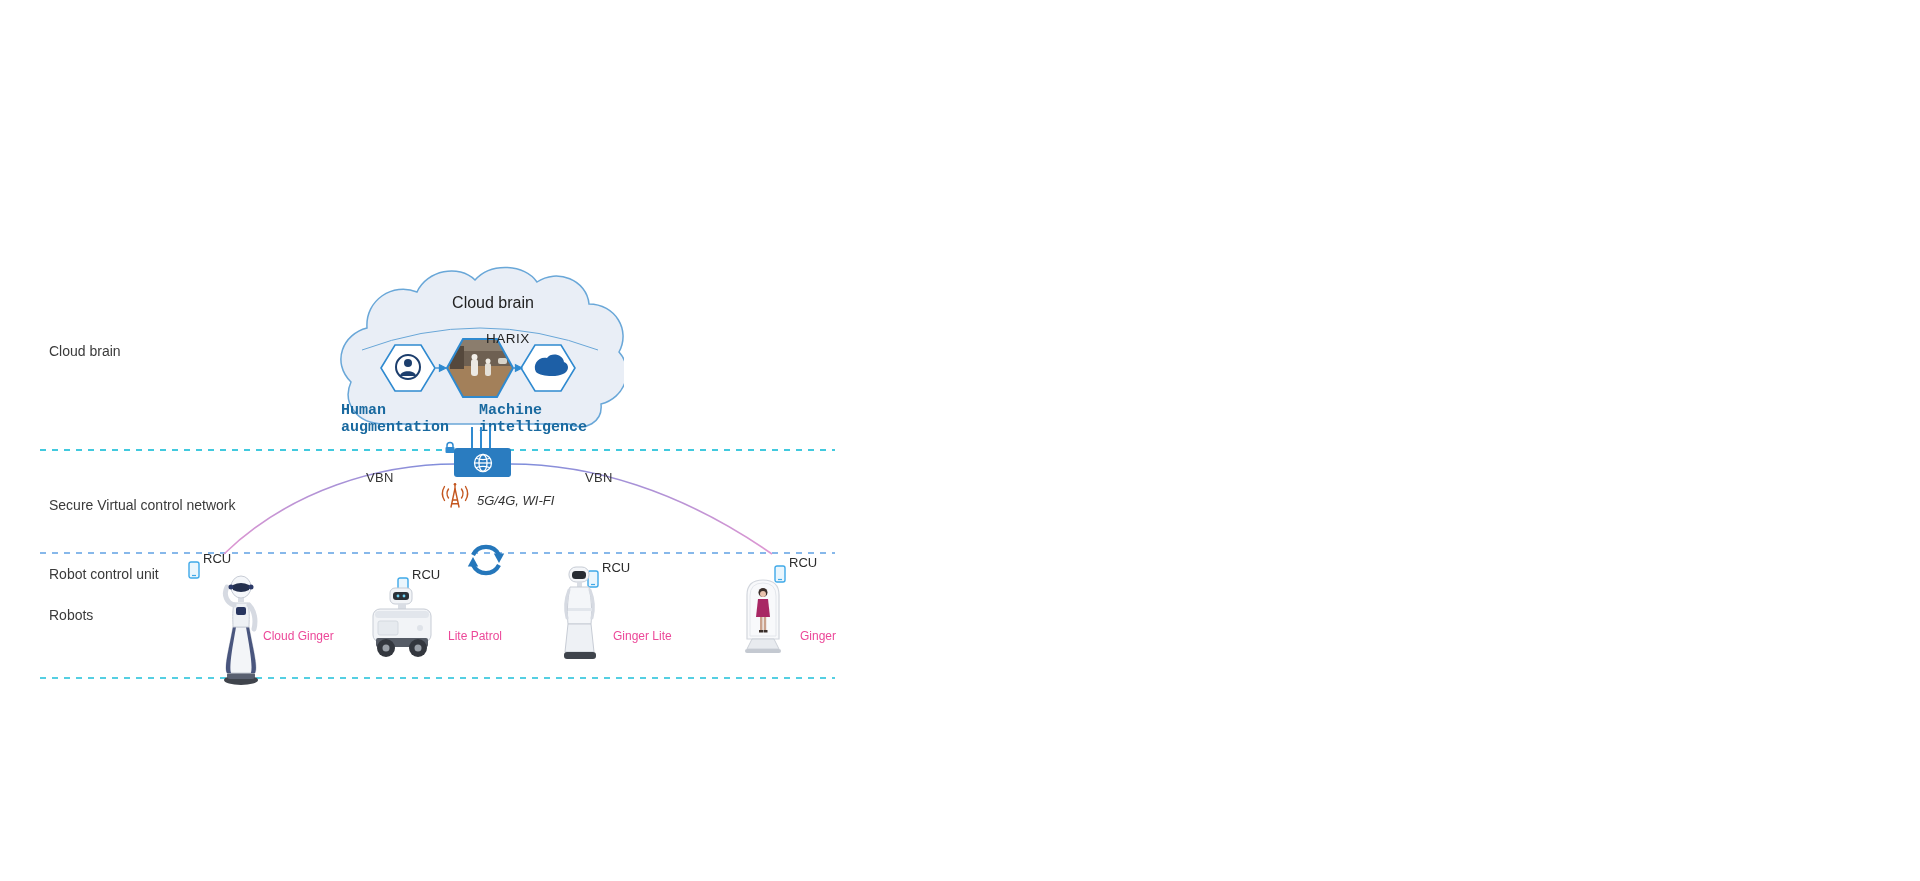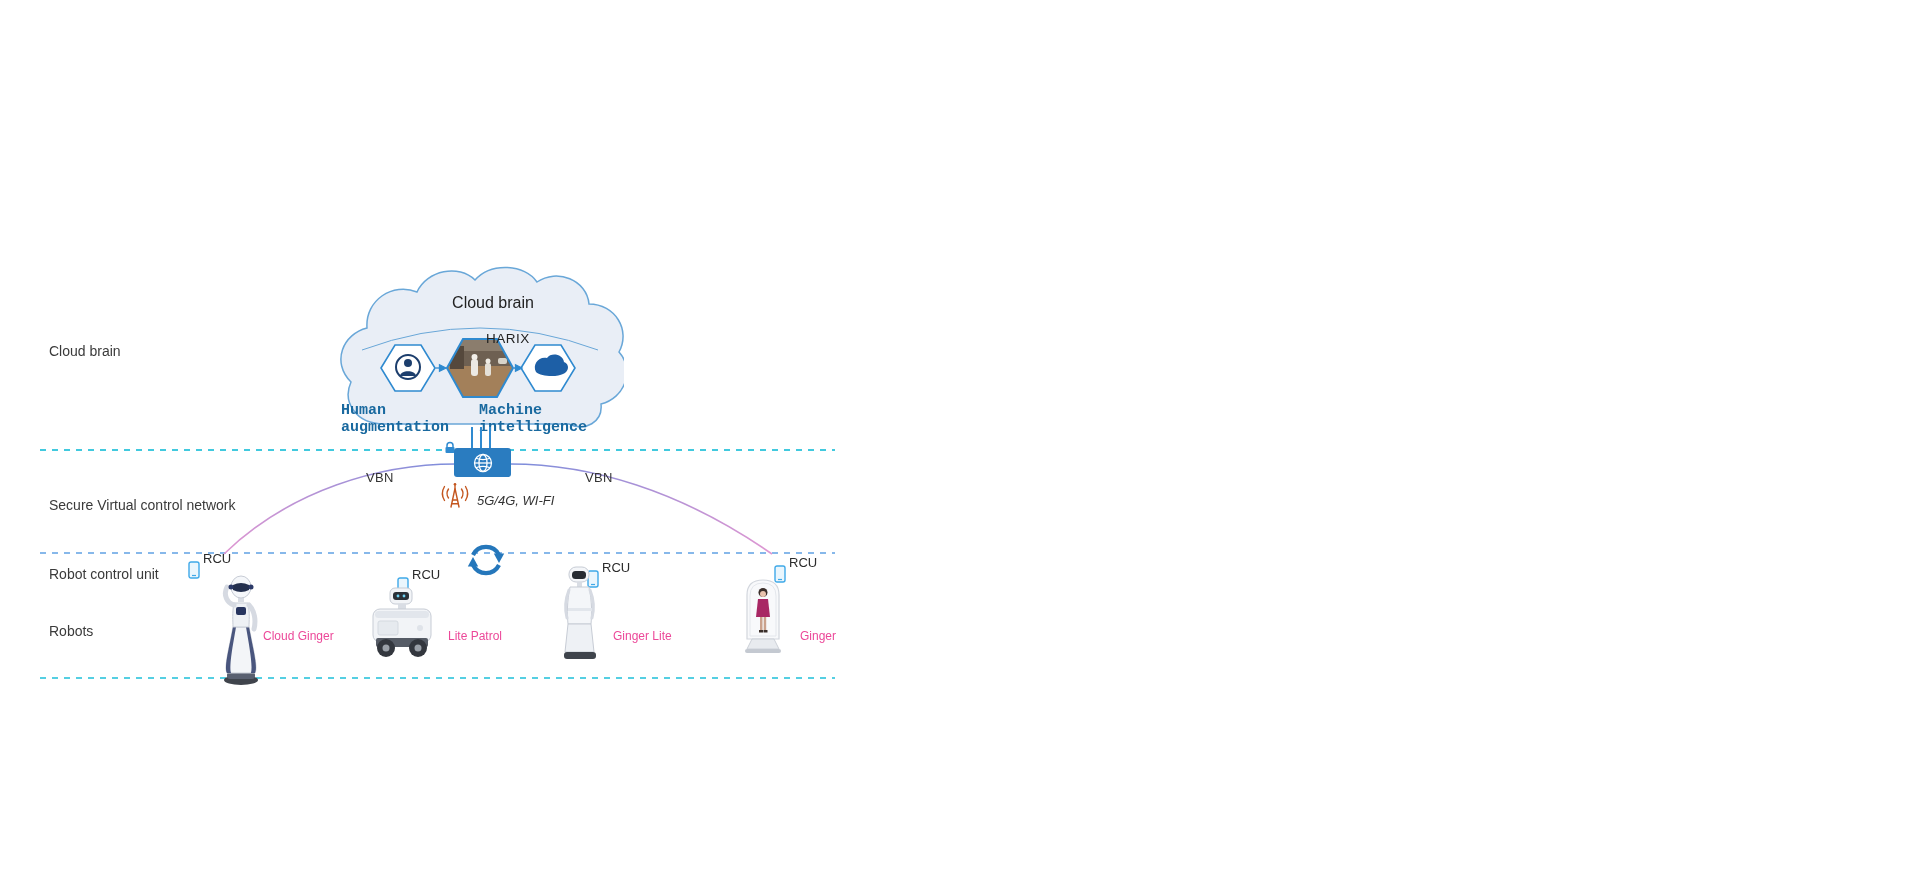--- a/index.html
+++ b/index.html
@@ -28,21 +28,21 @@
   .robot-label{position:absolute;font-size:12px;color:#ec4899;white-space:nowrap;}
 </style>
 </head>
 <body>
 
 <div class="stage">
 
   <div class="abs side-label" style="left:49px;top:343px;">Cloud brain</div>
   <div class="abs side-label" style="left:49px;top:497px;">Secure Virtual control network</div>
   <div class="abs side-label" style="left:49px;top:566px;">Robot control unit</div>
-  <div class="abs side-label" style="left:49px;top:607px;margin-top:16px;">Robots</div>
+  <div class="abs side-label" style="left:49px;top:607px;">Robots</div>
 
   <div class="dashline dash-teal" style="left:40px;top:449px;width:795px;"></div>
   <div class="dashline dash-blue" style="left:40px;top:552px;width:795px;"></div>
   <div class="dashline dash-cyan" style="left:40px;top:677px;width:795px;"></div>
 
   <svg class="abs" style="left:0;top:0;" width="900" height="700" viewBox="0 0 900 700">
     <defs>
       <linearGradient id="gradL" gradientUnits="userSpaceOnUse" x1="456" y1="464" x2="224" y2="554">
         <stop offset="0" stop-color="#7b8ddb"></stop>
           <stop offset="1" stop-color="#df97d2"></stop>

